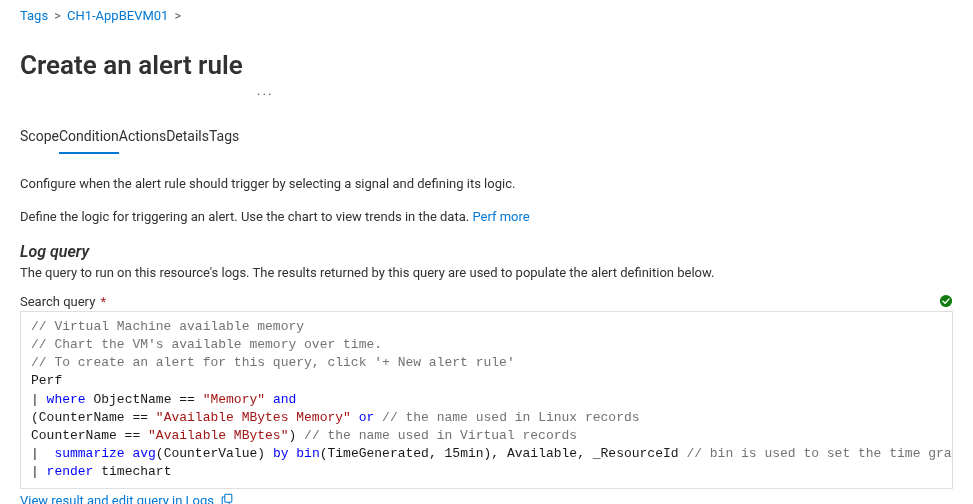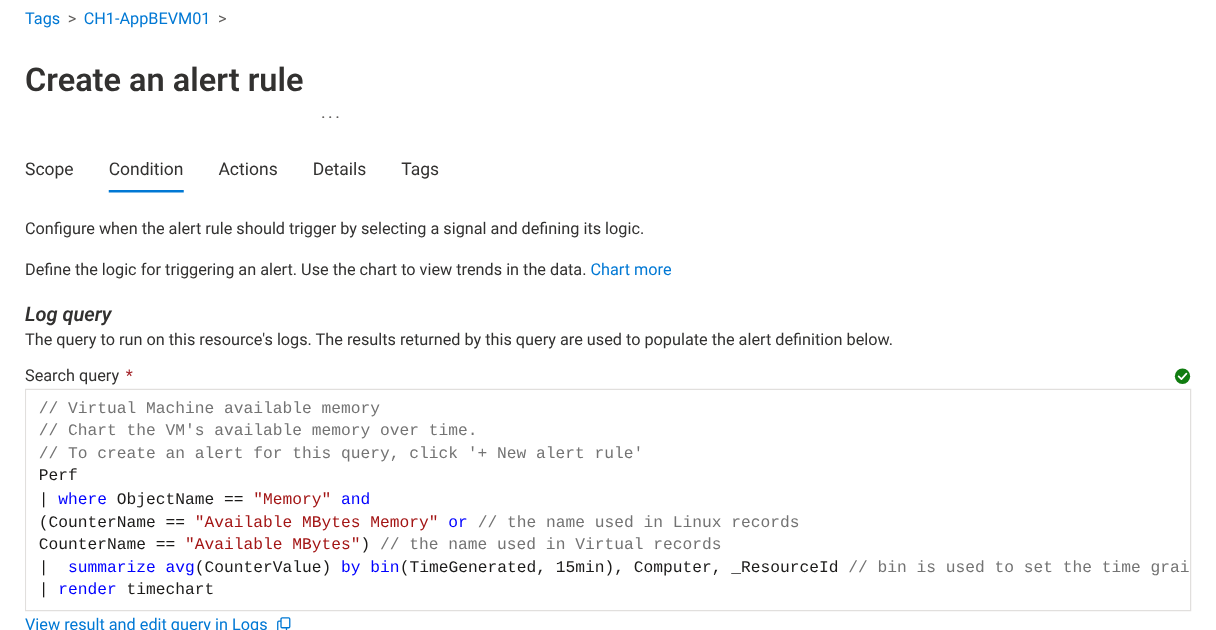--- a/index.html
+++ b/index.html
@@ -38,21 +38,20 @@
   }
   .title-dots {
     color: #605e5c;
     letter-spacing: 2px;
     font-size: 14px;
     cursor: pointer;
     padding-top: 6px;
   }
   .tabs {
     display: flex;
-    gap: 28px;
     border-bottom: none;
     margin-bottom: 22px;
   }
   .tab {
     padding-bottom: 8px;
     cursor: pointer;
     color: #323130;
     font-size: 14px;
     border-bottom: 2px solid transparent;
   }
@@ -149,21 +148,21 @@
   <div class="tab">Scope</div>
   <div class="tab selected">Condition</div>
   <div class="tab">Actions</div>
   <div class="tab">Details</div>
   <div class="tab">Tags</div>
 </div>
 
 
 <p class="intro">Configure when the alert rule should trigger by selecting a signal and defining its logic.</p>
 <p class="intro">
-  <span>Define the logic for triggering an alert. Use the chart to view trends in the data. </span><a>Chart more</a>
+  <span>Define the logic for triggering an alert. Use the chart to view trends in the data. </span><a>Perf more</a>
 </p>
 
 
 <div class="section-heading">Log query</div>
 <div class="section-desc">The query to run on this resource's logs. The results returned by this query are used to populate the alert definition below.</div>
 
 
 <div class="field-label">
   <span>
     <span>Search query</span><span class="req"> *</span>
@@ -177,21 +176,21 @@
 </div>
 
 
 <div class="code-box"><span class="tok-comment">// Virtual Machine available memory</span>
 <span class="tok-comment">// Chart the VM's available memory over time.</span>
 <span class="tok-comment">// To create an alert for this query, click '+ New alert rule'</span>
 <span>Perf</span>
 <span><span>| </span><span class="tok-keyword">where</span><span> ObjectName == </span><span class="tok-string">"Memory"</span><span> </span><span class="tok-keyword">and</span></span>
 <span><span>(CounterName == </span><span class="tok-string">"Available MBytes Memory"</span><span> </span><span class="tok-keyword">or</span><span> </span><span class="tok-comment">// the name used in Linux records</span></span>
 <span><span>CounterName == </span><span class="tok-string">"Available MBytes"</span><span>) </span><span class="tok-comment">// the name used in Virtual records</span></span>
-<span><span>|  </span><span class="tok-keyword">summarize</span><span> </span><span class="tok-func">avg</span><span>(CounterValue) </span><span class="tok-keyword">by</span><span> </span><span class="tok-func">bin</span><span>(TimeGenerated, 15</span><span>min</span><span>), Computer, _ResourceId </span><span class="tok-comment">// bin is used to set the time grain to 15 minutes</span></span>
+<span><span>|  </span><span class="tok-keyword">summarize</span><span> </span><span class="tok-func">avg</span><span>(CounterValue) </span><span class="tok-keyword">by</span><span> </span><span class="tok-func">bin</span><span>(TimeGenerated, 15</span><span>min</span><span>), Available, _ResourceId </span><span class="tok-comment">// bin is used to set the time grain to 15 minutes</span></span>
 <span><span>| </span><span class="tok-keyword">render</span><span> timechart</span></span></div>
 
 
 <a class="footer-link">
   <span>View result and edit query in Logs</span>
   <span class="ext-icon">
     <svg viewBox="0 0 16 16" width="14" height="14">
       <rect x="2.5" y="4.5" width="8" height="9" rx="1" fill="none" stroke="#0078d4" stroke-width="1.2"></rect>
       <rect x="5.5" y="1.5" width="8" height="9" rx="1" fill="#ffffff" stroke="#0078d4" stroke-width="1.2"></rect>
     </svg>

